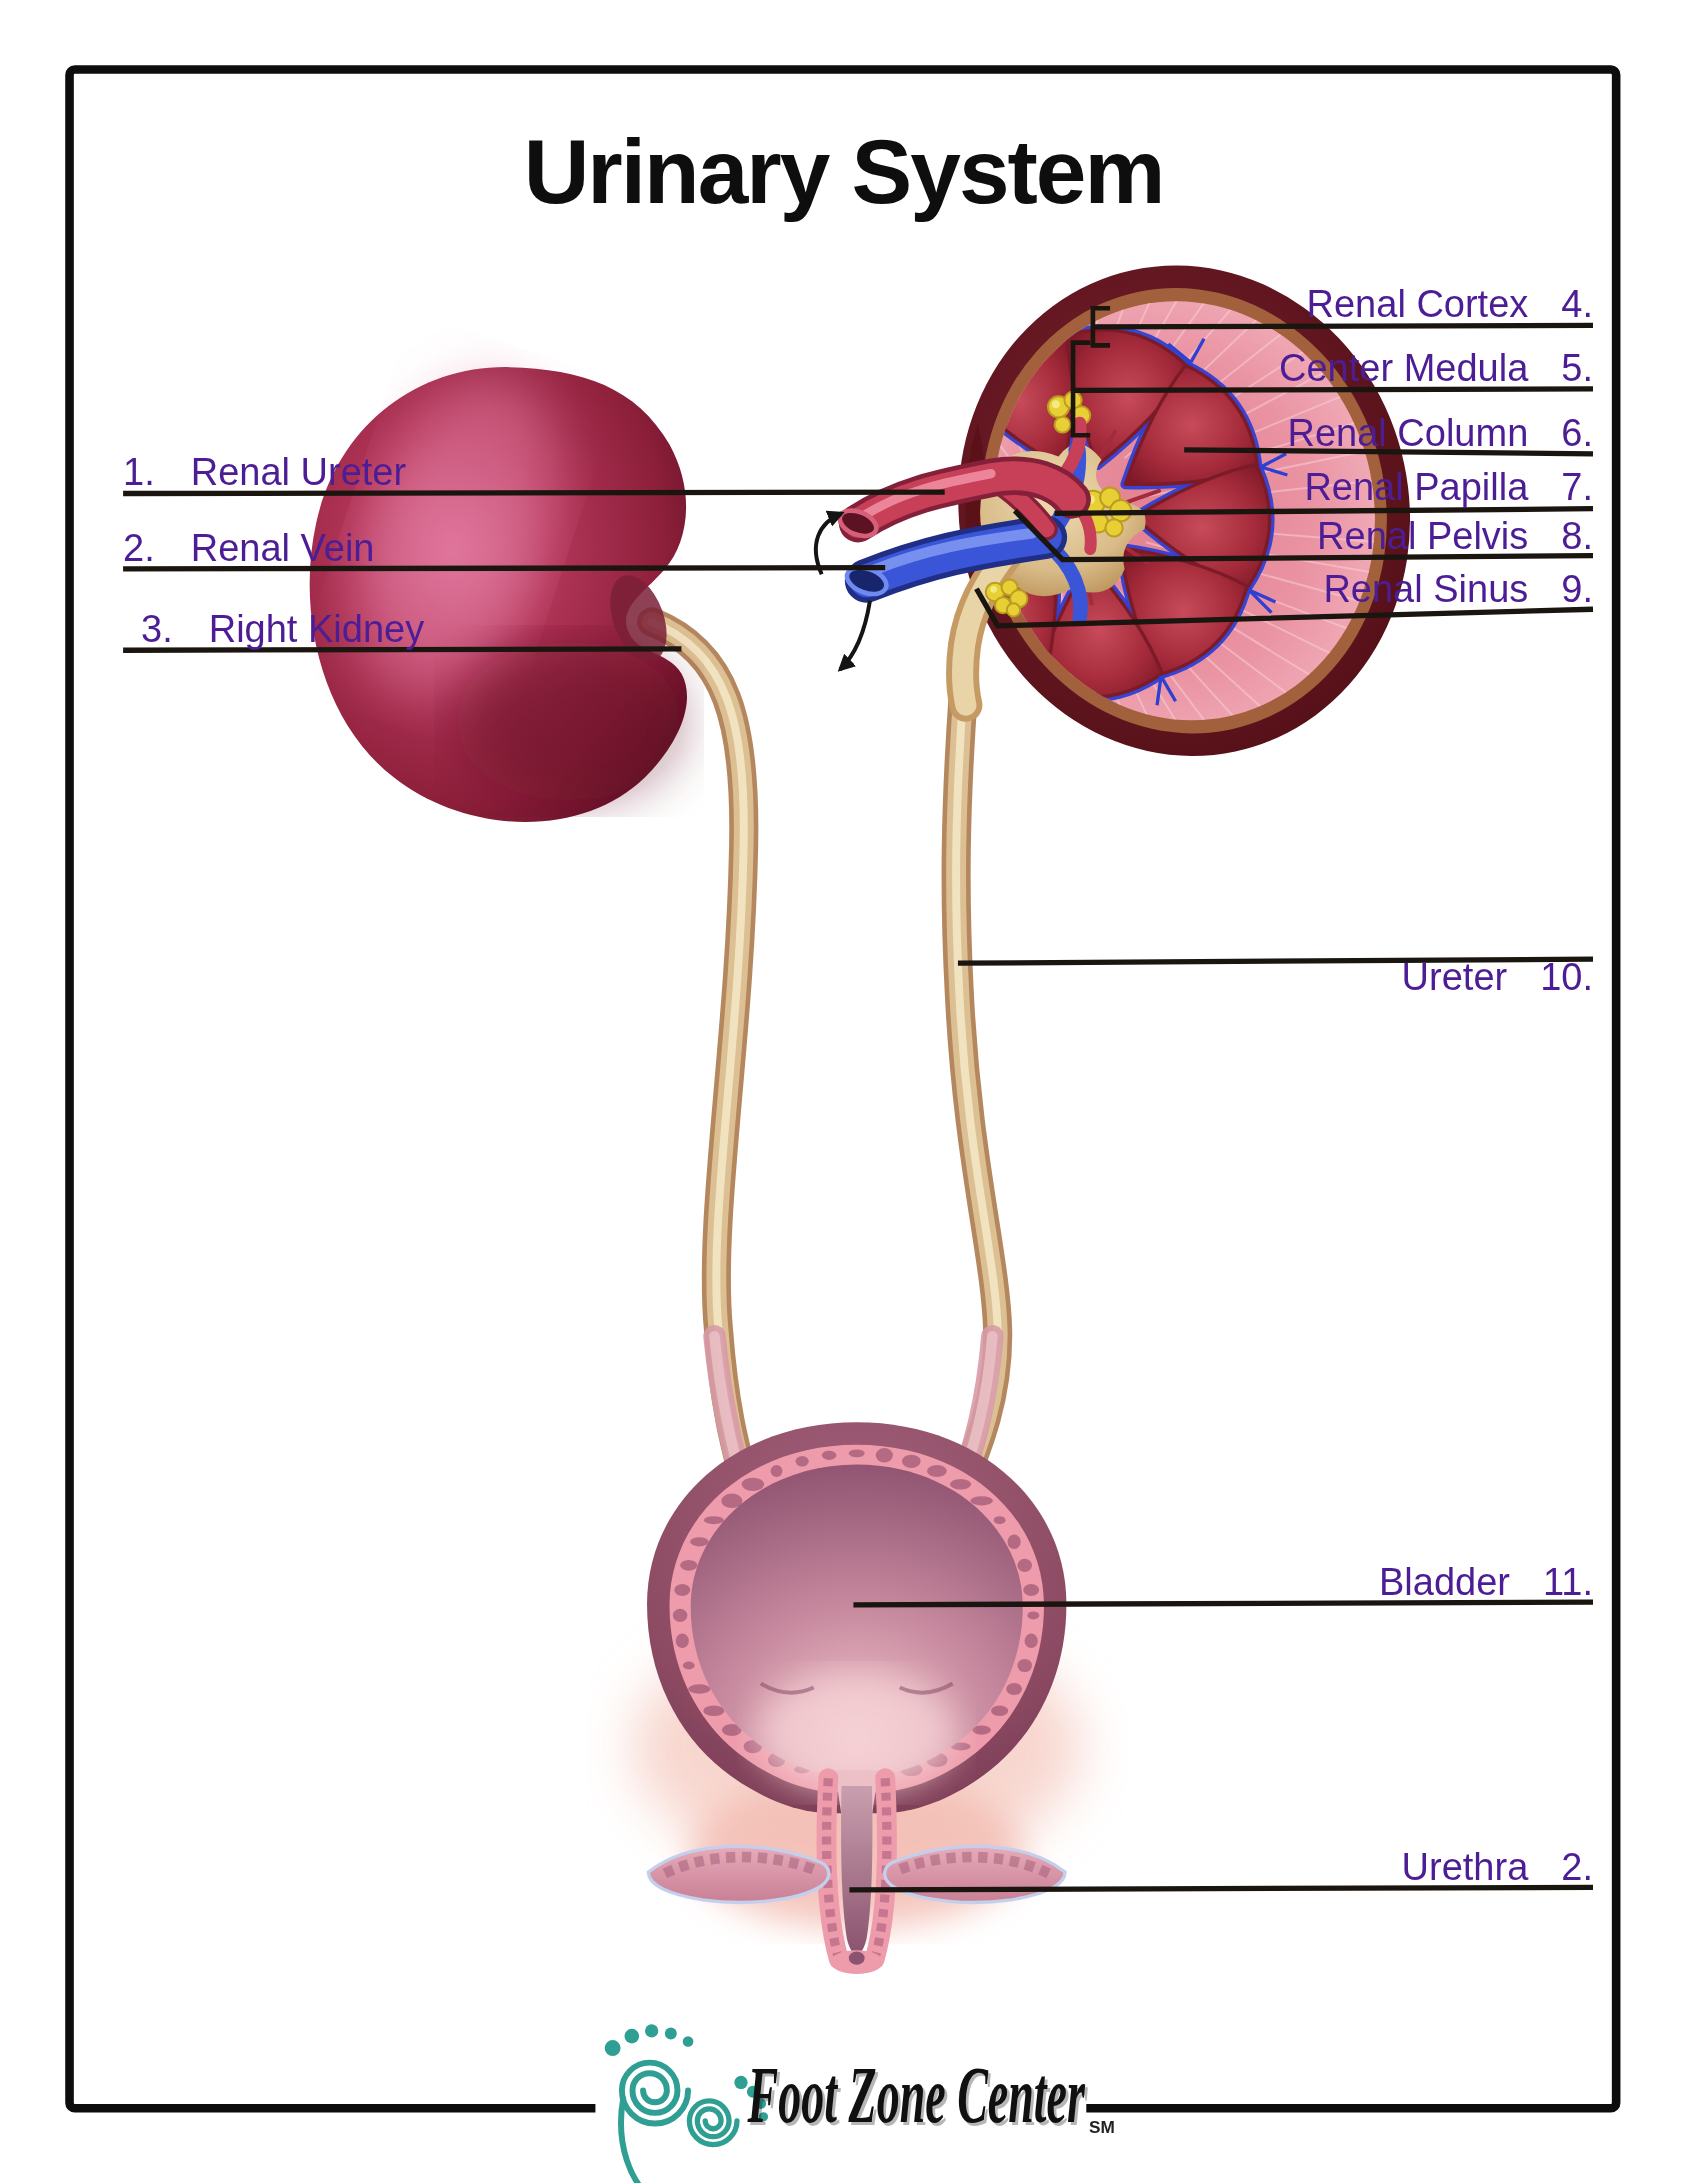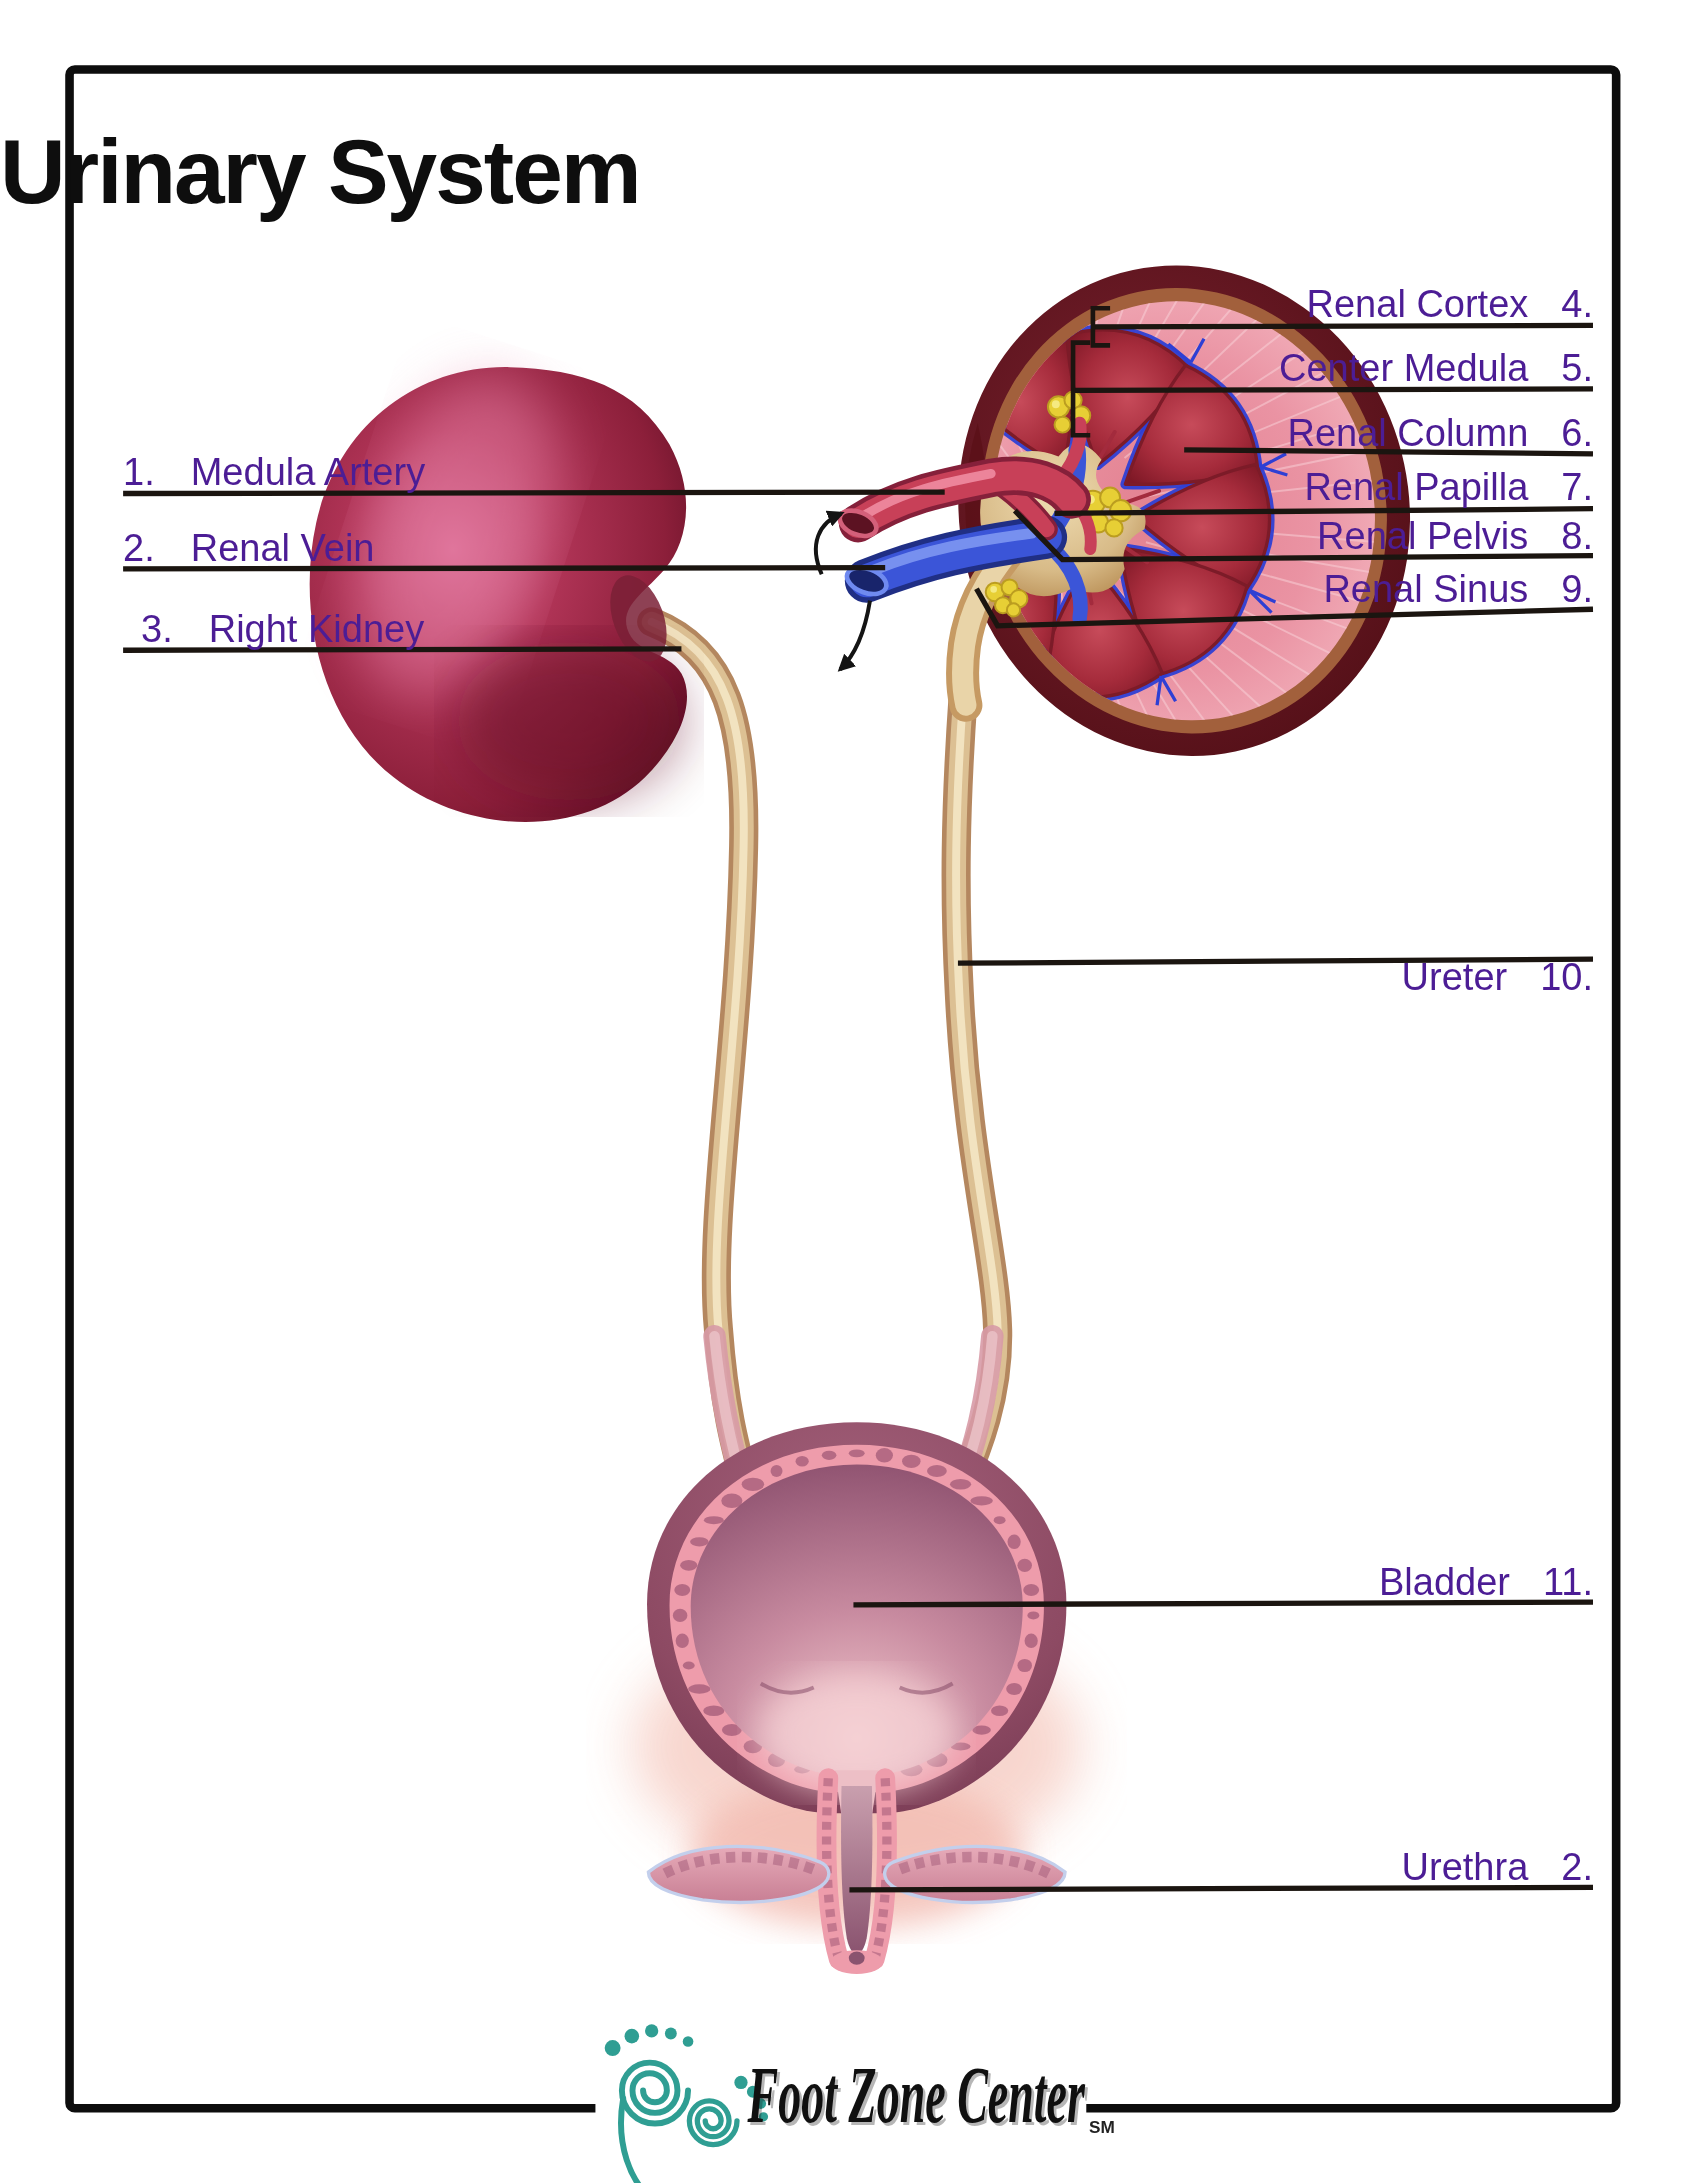--- a/index.html
+++ b/index.html
@@ -1,20 +1,20 @@
 <!DOCTYPE html>
 <html style="font-size:10.6px"><head>
 <meta charset="utf-8">
 <style>
   html,body{margin:0;padding:0;background:#ffffff;}
   body{width:1687px;height:2183px;position:relative;font-family:"Liberation Sans",sans-serif;}
   #page{position:absolute;left:0;top:0;width:1687px;height:2183px;background:#fff;}
   #anat{position:absolute;left:0;top:0;}
   .title{
-    position:absolute;left:0;top:120px;width:1687px;text-align:left;
+    position:absolute;left:0;top:120px;width:1687px;text-align:center;
     font-size:91px;font-weight:bold;letter-spacing:-2px;color:#0e0e0e;white-space:nowrap;
   }
   .lab{
     position:absolute;font-size:38px;line-height:42px;color:#4c1d95;white-space:nowrap;
   }
   .lab .num{display:inline-block;margin-right:36px;}
   .lab.right{right:94px;text-align:right;}
   .lab.right .num2{display:inline-block;margin-left:33px;}
   
   .cline{stroke:#1b1510;stroke-width:8;fill:none;}
@@ -360,21 +360,21 @@
     </g>
     <text x="1134" y="3213" font-size="120" class="logo-text" fill="#000" opacity=".3" textLength="510" lengthAdjust="spacingAndGlyphs">Foot Zone Center</text>
     <text x="1130" y="3208" font-size="120" class="logo-text" textLength="510" lengthAdjust="spacingAndGlyphs">Foot Zone Center</text>
     <text x="1646" y="3224" font-size="26" class="logo-sm">SM</text>
   </g>
 </svg>
 
 <div class="title">Urinary System</div>
 
 <div class="lab" style="left:123px;top:451px;">
-  <span class="num">1.</span><span>Medula Artery</span>
+  <span class="num">1.</span><span>Renal Ureter</span>
 </div>
 <div class="lab" style="left:123px;top:527px;">
   <span class="num">2.</span><span>Renal Vein</span>
 </div>
 <div class="lab" style="left:123px;top:608px;margin-left:18px;">
   <span class="num">3.</span><span>Right Kidney</span>
 </div>
 
 <div class="lab right" style="top:283px;">
   <span>Renal Cortex</span><span class="num2">4.</span>

